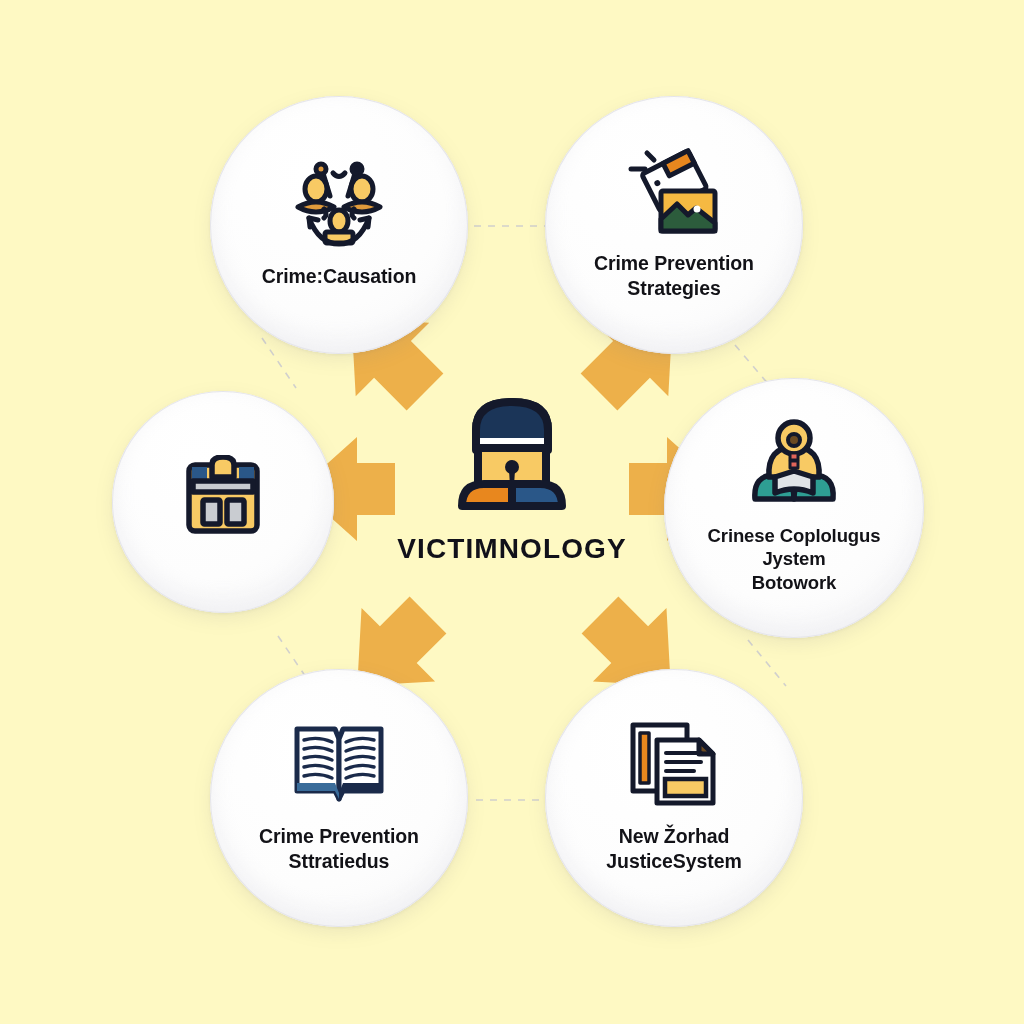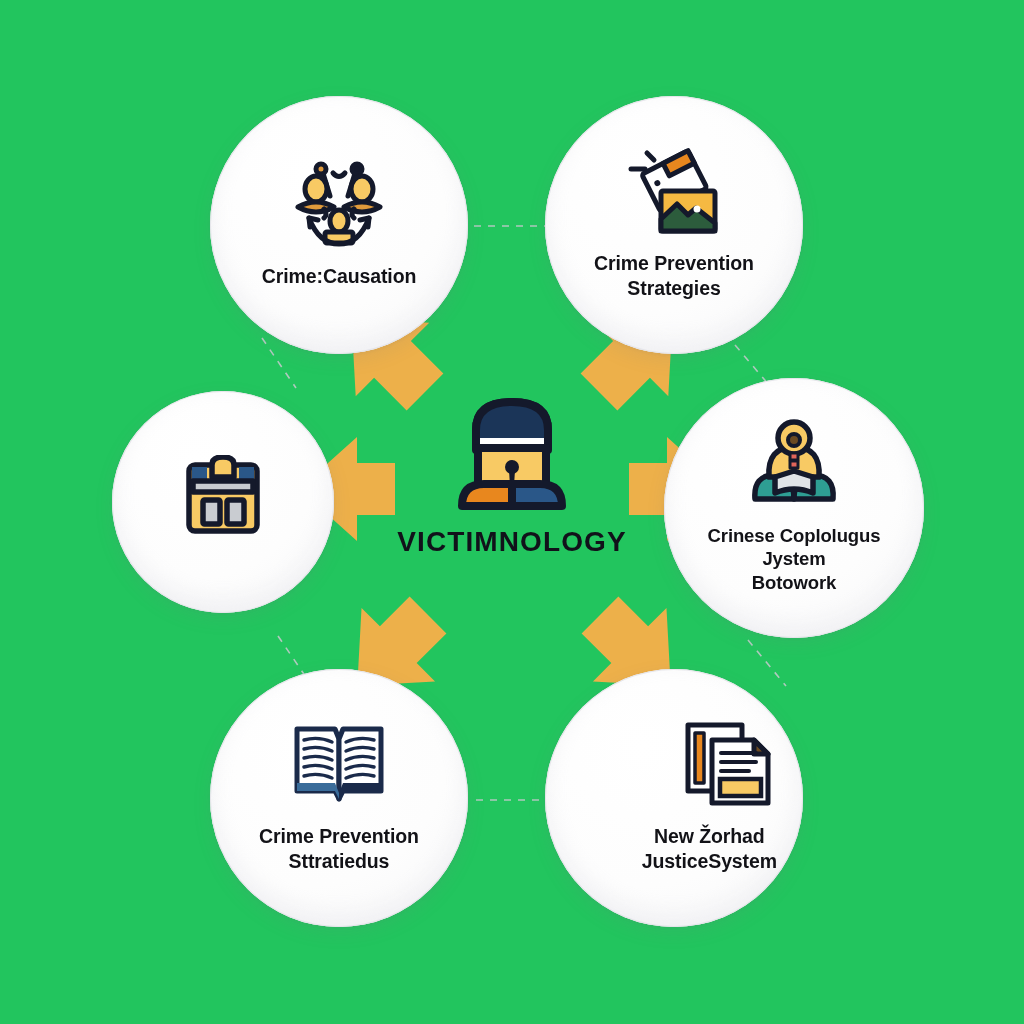--- a/index.html
+++ b/index.html
@@ -7,21 +7,21 @@
     padding: 0;
     background: #ffffff;
   }
   body {
     font-family: "Liberation Sans", sans-serif;
   }
   #stage {
     position: relative;
     width: 1024px;
     height: 1024px;
-    background: #22c55e;
+    background: #fef9c3;
     overflow: hidden;
     text-decoration: underline;
   }
   #connectors {
     position: absolute;
     left: 0;
     top: 0;
     width: 1024px;
     height: 1024px;
     pointer-events: none;
@@ -72,40 +72,41 @@
     letter-spacing: -0.1px;
     white-space: pre-line;
   }
 
   
   #node-tl { left: 210px;  top: 96px; }
   #node-tr { left: 545px;  top: 96px; }
   #node-l  { left: 110px;  top: 381px; }
   #node-r  { left: 656px;  top: 381px; }
   #node-bl { left: 210px;  top: 669px; }
-  #node-br { left: 545px;  top: 669px; align-items: flex-end; }
+  #node-br { left: 545px;  top: 669px; }
 
   
   #node-l  { width: 222px; height: 222px; left: 112px; top: 391px; padding: 4px 18px 8px 18px;}
   #node-r  { width: 260px; height: 260px; left: 664px; top: 378px; }
   #node-l .node-label  { font-size: 18.5px; }
   #node-r .node-label  { font-size: 18.5px; }
   #node-l .icon-wrap { width: 80px; height: 78px; margin-bottom: 10px; }
 
   
   #hub {
     position: absolute;
     left: 392px;
     top: 392px;
     width: 240px;
     height: 200px;
     display: flex;
     flex-direction: column;
     align-items: center;
     justify-content: flex-start;
+    gap: 7px;
   }
   #hub .hub-icon {
     width: 132px;
     height: 124px;
     display: flex;
     align-items: center;
     justify-content: center;
   }
   #hub .hub-title {
     margin-top: 10px;

